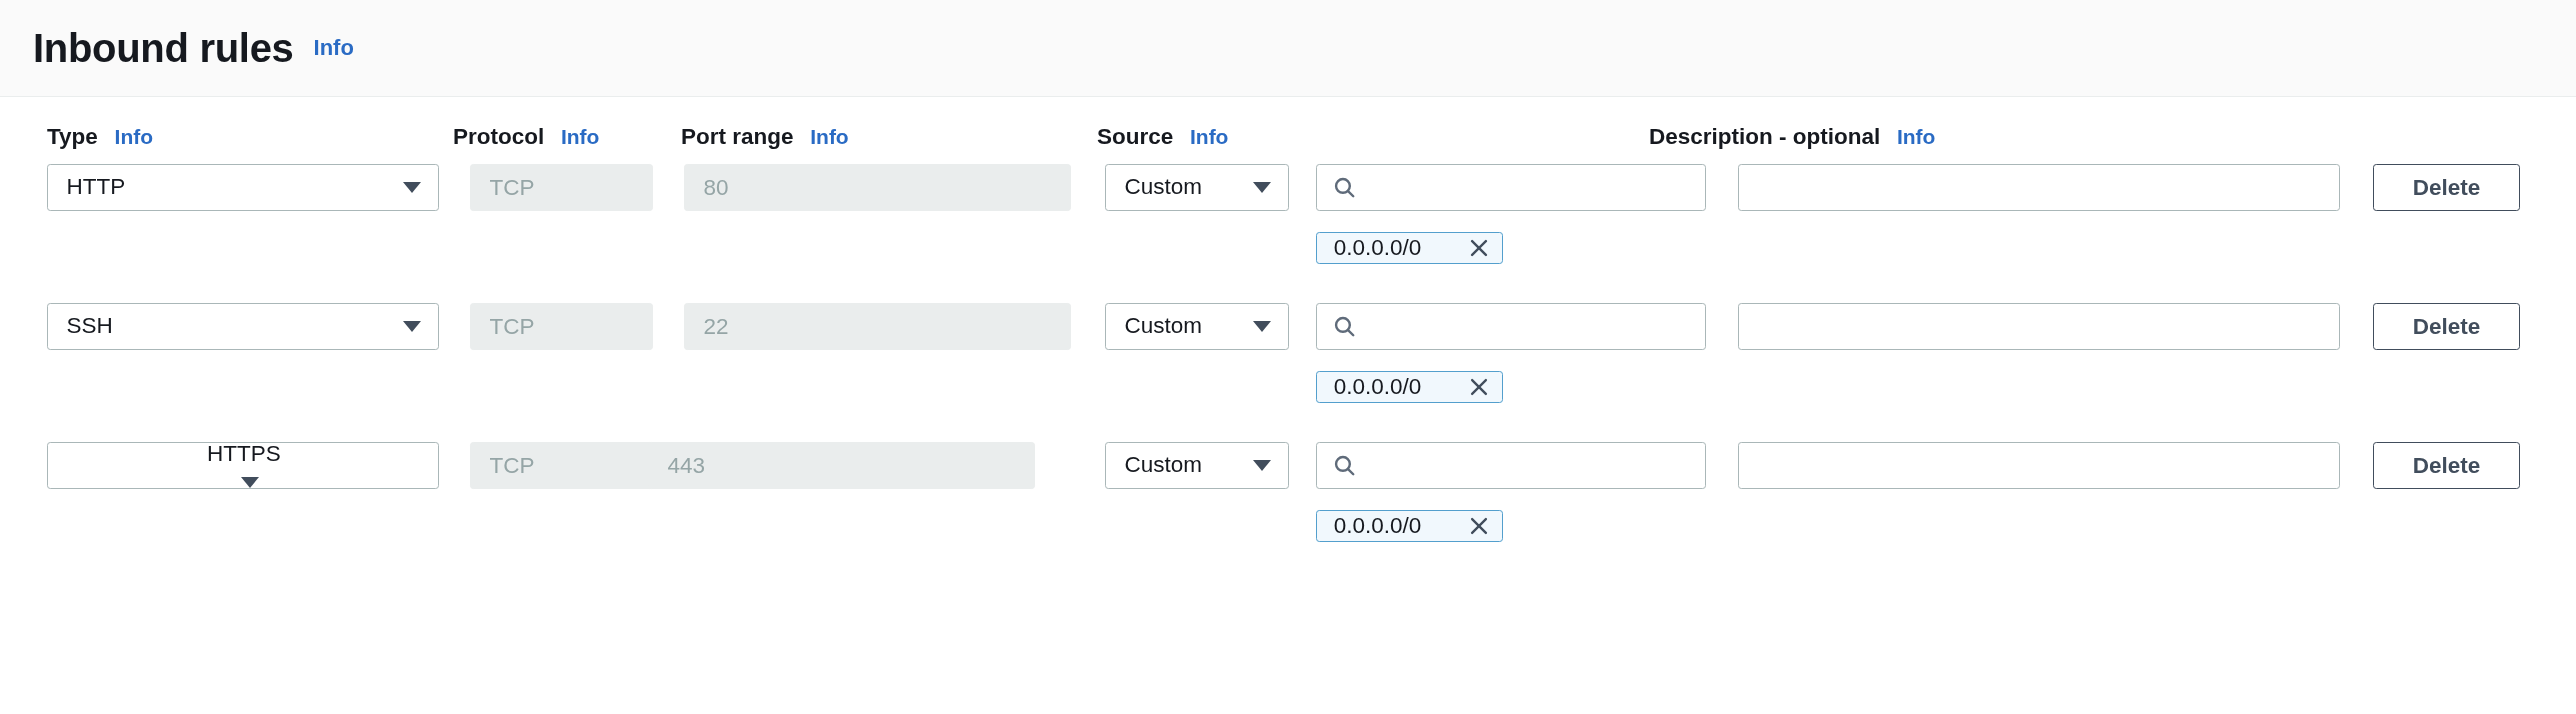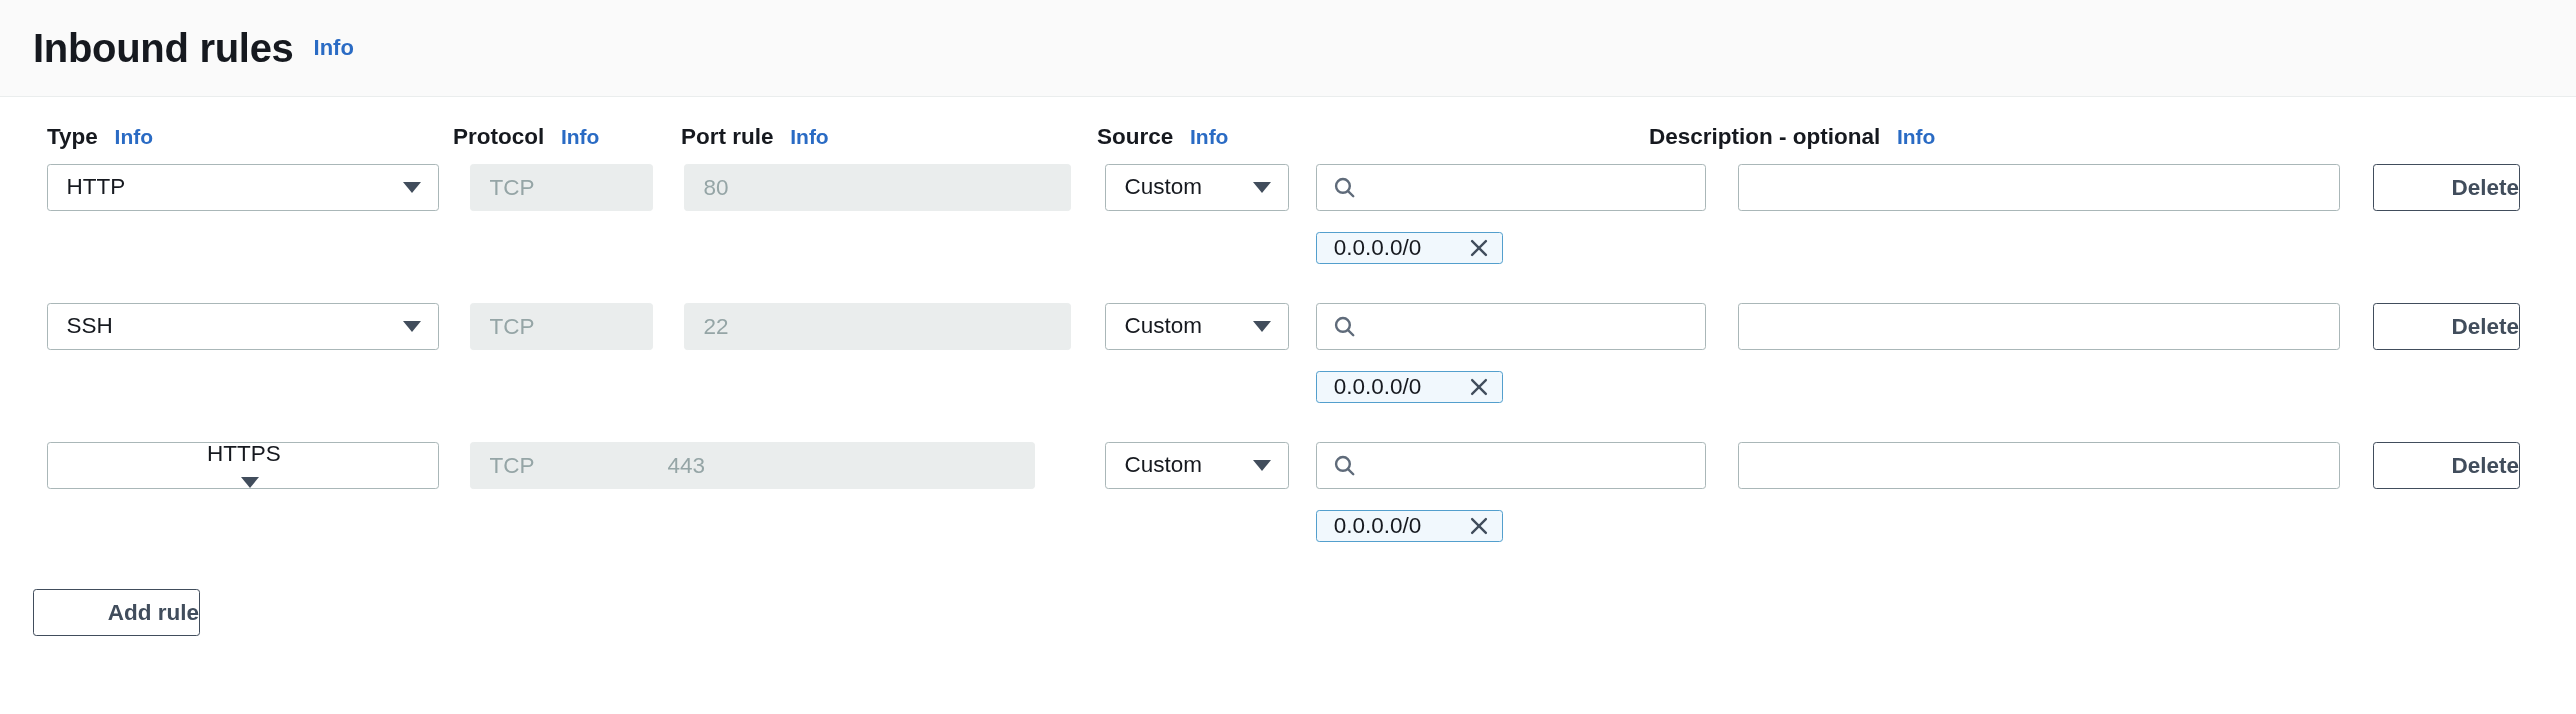--- a/index.html
+++ b/index.html
@@ -160,21 +160,21 @@
     box-sizing: border-box;
     background: #ffffff;
     border: 1.7px solid #414d5c;
     border-radius: 3.3px;
     color: #414d5c;
     font-family: "Liberation Sans", sans-serif;
     font-size: 22.5px;
     font-weight: bold;
     display: flex;
     align-items: center;
-    justify-content: flex-end;
+    justify-content: center;
     cursor: pointer;
     height: 47px;
   }
 
   .add-rule-wrap {
     position: relative;
     height: 75px;
   }
   .btn-add-rule {
     position: absolute;
@@ -196,21 +196,21 @@
   <div class="col-headers">
     <div class="col-head" style="left:47px;">
       <span class="col-head-label">Type</span>
       <a class="info-link">Info</a>
     </div>
     <div class="col-head" style="left:453px;">
       <span class="col-head-label">Protocol</span>
       <a class="info-link">Info</a>
     </div>
     <div class="col-head" style="left:681px;">
-      <span class="col-head-label">Port rule</span>
+      <span class="col-head-label">Port range</span>
       <a class="info-link">Info</a>
     </div>
     <div class="col-head" style="left:1097px;">
       <span class="col-head-label">Source</span>
       <a class="info-link">Info</a>
     </div>
     <div class="col-head" style="left:1649px;">
       <span class="col-head-label">Description - optional</span>
       <a class="info-link">Info</a>
     </div>
@@ -390,20 +390,15 @@
 
       <div class="cell" style="left:2373px;width:147px;">
         <div class="btn" style="width:147px;">
           <span>Delete</span>
         </div>
       </div>
     </div>
 
   </div>
 
-  <div class="add-rule-wrap">
-    <div class="btn btn-add-rule">
-      <span>Add rule</span>
-    </div>
-  </div>
 
 </div>
 
 
 </body></html>

